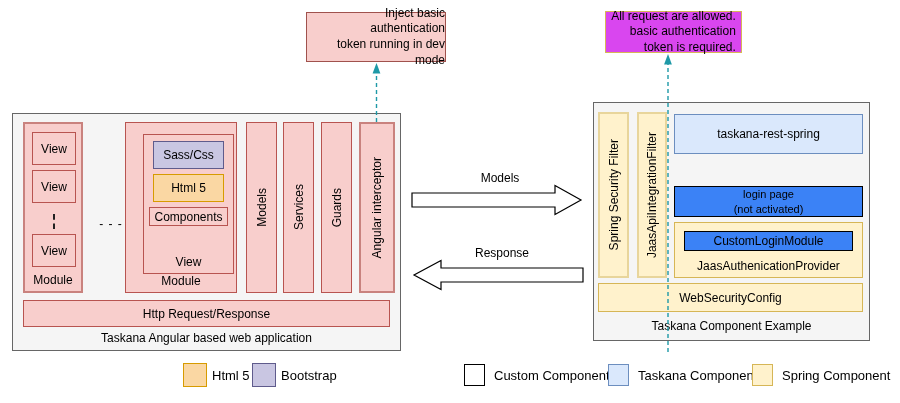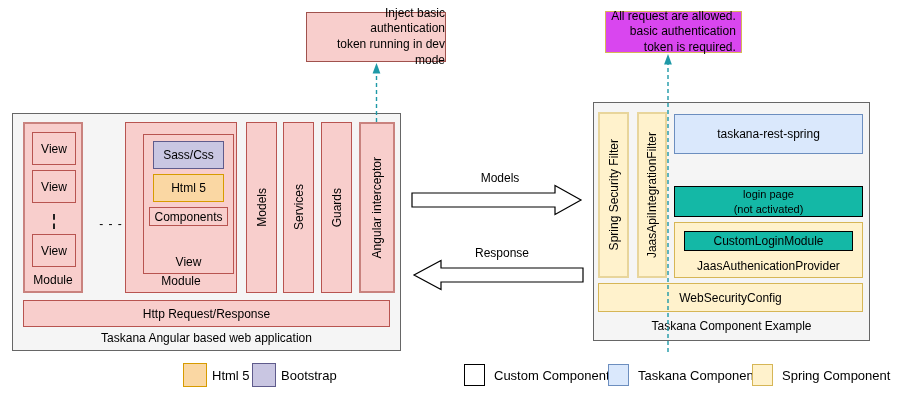--- a/index.html
+++ b/index.html
@@ -38,21 +38,21 @@
   #bar-models   { left: 233px; top: 8px; width: 31px; height: 171px; }
   #bar-services { left: 270px; top: 8px; width: 31px; height: 171px; }
   #bar-guards   { left: 308px; top: 8px; width: 31px; height: 171px; }
   #bar-interceptor { left: 346px; top: 8px; width: 36px; height: 171px; }
   #http-bar { left: 10px; top: 186px; width: 367px; height: 27px; }
   .caption { position: absolute; bottom: 5px; left: 0; right: 0; text-align: center; font-size: 12px; }
 
   .ybox { position: absolute; background: #FFF2CC; border: 1px solid #D6B656; font-size: 12px; }
   .thicky { border: 2px solid #E8D59B; }
   .bbox { position: absolute; background: #DAE8FC; border: 1px solid #6C8EBF; font-size: 12px; }
-  .wbox { position: absolute; background: #14b8a6; border: 1.5px solid #000; font-size: 12px; }
+  .wbox { position: absolute; background: #3b82f6; border: 1.5px solid #000; font-size: 12px; }
   #filter1 { left: 4px;  top: 9px; width: 31px; height: 166px; }
   #filter2 { left: 43px; top: 9px; width: 30px; height: 166px; }
   #rest-box  { left: 80px; top: 11px; width: 189px; height: 40px; }
   #login-box { left: 80px; top: 83px; width: 189px; height: 31px; white-space: pre-line; font-size: 11px; line-height: 1.3; }
   #provider-box { left: 80px; top: 119px; width: 189px; height: 56px; }
   #clm-box { left: 9px; top: 8px; width: 169px; height: 20px; }
   #wsc-box { left: 4px; top: 180px; width: 265px; height: 29px; }
   #right-app .caption { bottom: 7px; }
 
   .arrow-label { position: absolute; width: 100px; text-align: center; font-size: 12px; }

